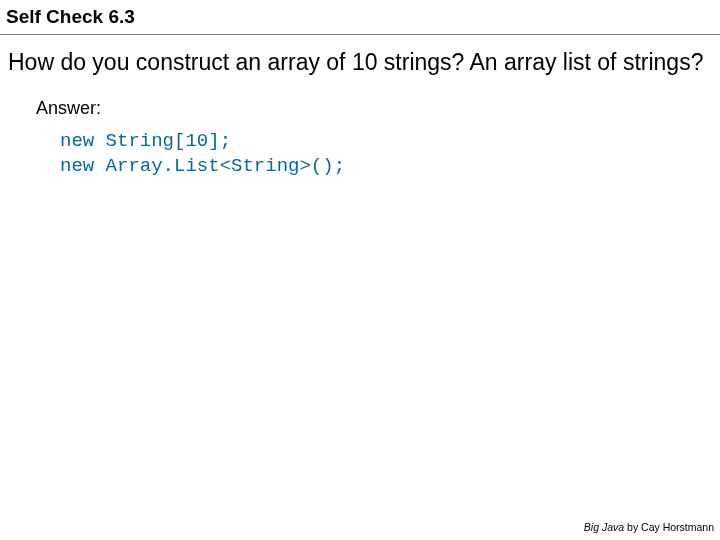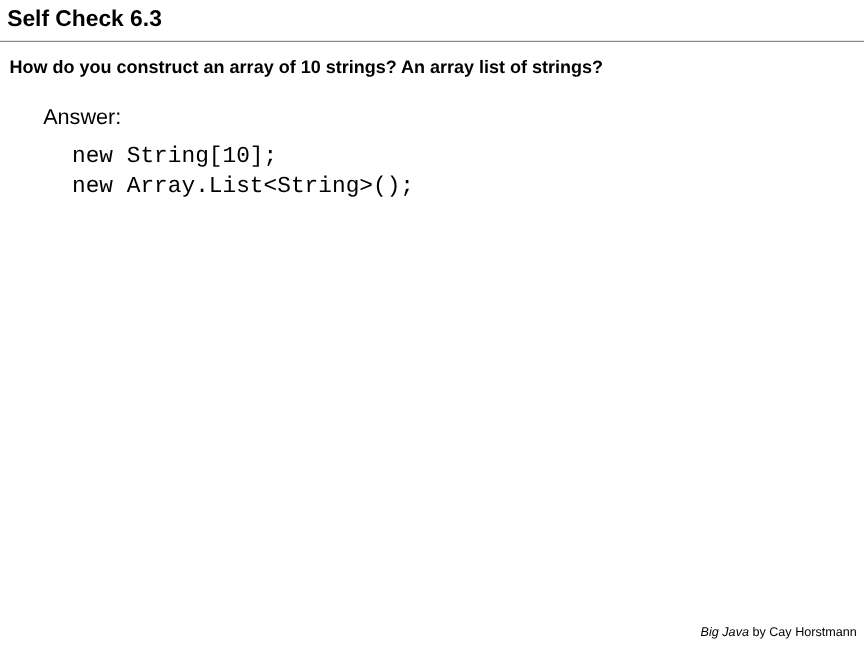--- a/index.html
+++ b/index.html
@@ -7,36 +7,35 @@
   .page { width: 720px; height: 540px; position: relative; }
   .title {
     font-family: Verdana, Geneva, sans-serif;
     font-weight: bold;
     font-size: 19px;
     padding: 6px 8px 6px 6px;
     border-bottom: 1px solid #888;
     letter-spacing: 0;
   }
   .question {
-    font-size: 15px;
+    font-size: 23px;
     line-height: 1.35;
     padding: 12px 10px 0 8px;
-    font-weight: bold;
   }
   .answer-block {
     padding: 20px 10px 0 36px;
   }
   .answer-label {
     font-weight: normal;
     font-size: 18px;
   }
   .code {
     font-family: "Courier New", Courier, monospace;
     font-size: 19px;
-    color: #000000;
+    color: #0369a1;
     white-space: pre;
     padding: 10px 0 0 24px;
     line-height: 1.3;
   }
   .footer {
     position: absolute;
     bottom: 6px;
     right: 6px;
     font-size: 10.5px;
     line-height: 1.35;

